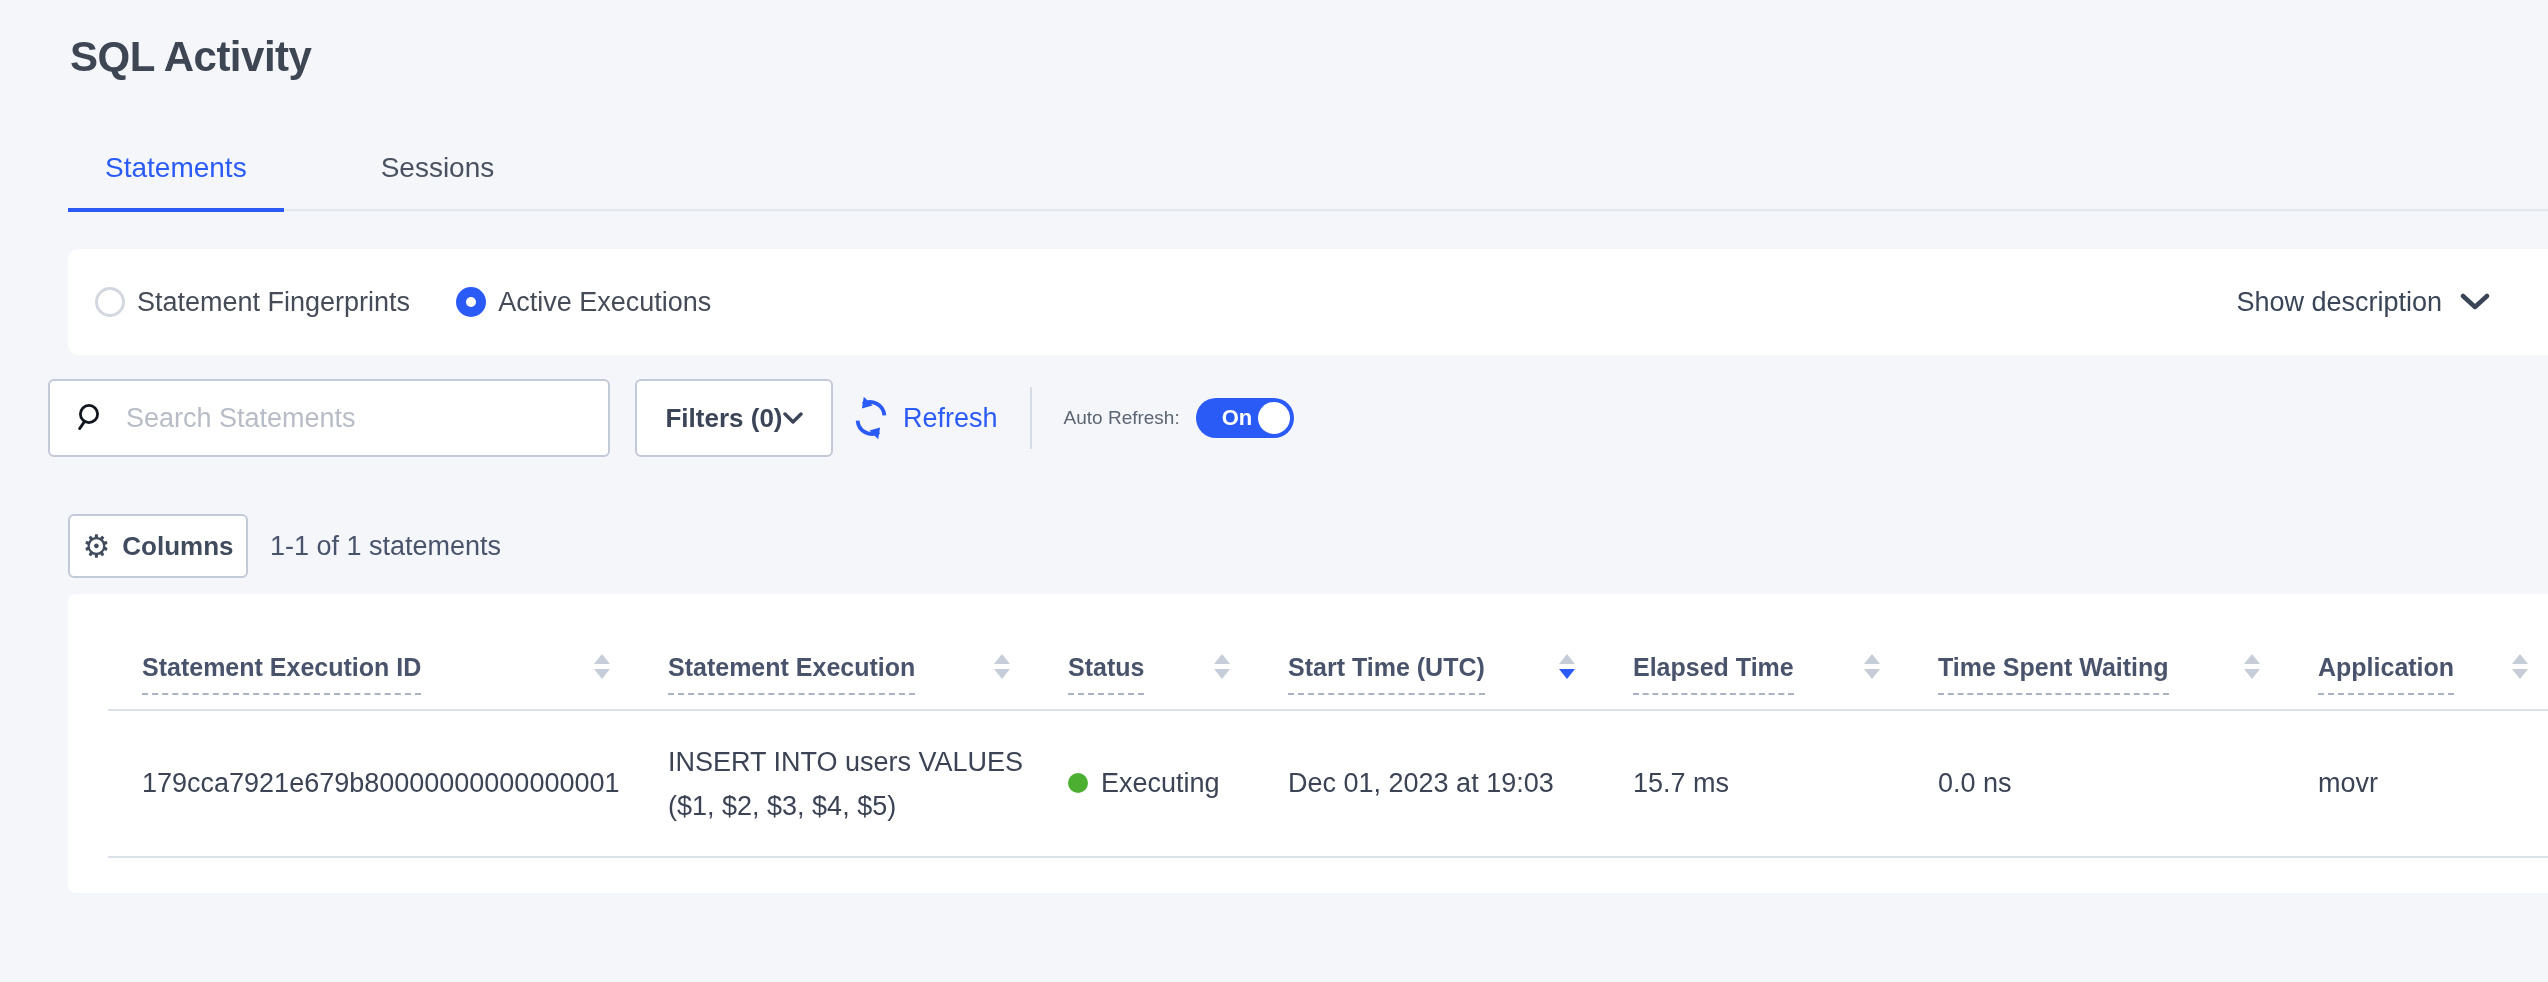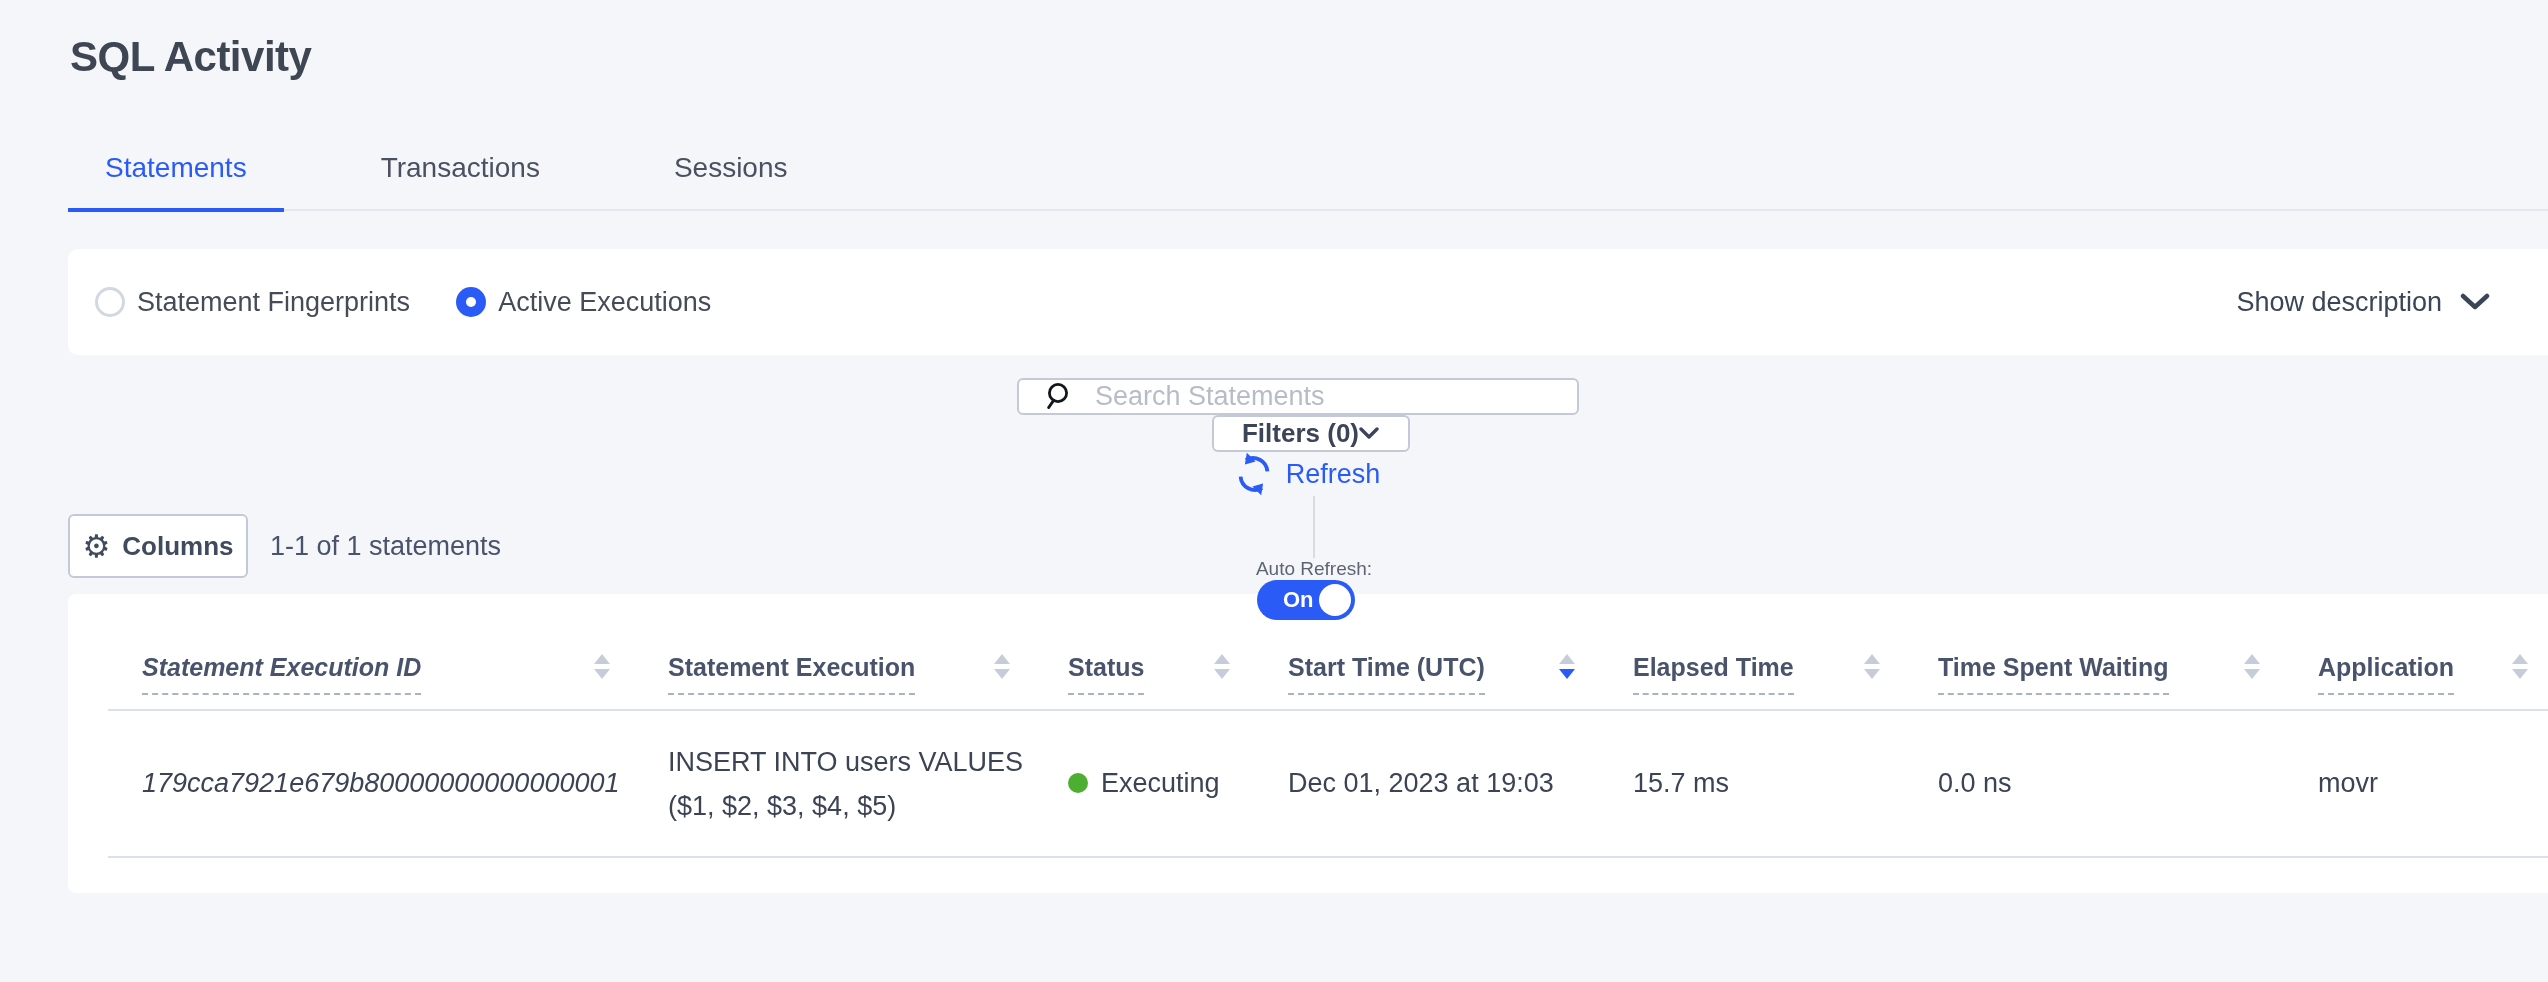--- a/index.html
+++ b/index.html
@@ -68,21 +68,21 @@
     width:10px;height:10px;border-radius:50%;background:#fff;
   }
   .radio-label{margin-left:12px;font-size:27px;color:#454b57;}
   .flex-spacer{flex:1;}
   .show-description{
     display:flex;align-items:center;gap:18px;cursor:pointer;
     font-size:27px;color:#3a4557;
   }
   
   .toolbar{
-    margin:23px 0 0 48px;display:flex;align-items:center;height:80px;flex-direction:column;
+    margin:23px 0 0 48px;display:flex;align-items:center;height:80px;
   }
   .search-box{
     width:562px;height:78px;background:var(--card);
     border:2px solid var(--border);border-radius:6px;
     display:flex;align-items:center;padding-left:24px;
   }
   .search-box input{
     border:none;outline:none;flex:1;margin-left:18px;margin-right:10px;
     font-family:inherit;font-size:27px;color:var(--body);background:transparent;
   }
@@ -125,21 +125,21 @@
   
   .table-card{
     margin:16px 0 0 68px;width:2480px;background:var(--card);
     border-radius:8px 0 0 8px;padding:0 0 35px 40px;
   }
   table{border-collapse:collapse;table-layout:fixed;width:2440px;}
   th{
     height:116px;vertical-align:bottom;padding:0 20px 14px 38px;
     text-align:left;border-bottom:2px solid var(--row-border);
   }
-  th.first,td.first{padding-left:34px;font-style:italic;}
+  th.first,td.first{padding-left:34px;}
   .th-inner{display:flex;align-items:flex-end;justify-content:space-between;}
   .th-label{
     display:inline-block;font-size:25px;font-weight:700;color:var(--slate);
     padding-bottom:11px;border-bottom:2px dashed var(--dash);
     white-space:nowrap;
   }
   .sort-icon{display:flex;flex-direction:column;gap:5px;margin-bottom:16px;cursor:pointer;flex:0 0 auto;}
   .tri-up{width:0;height:0;border-left:8px solid transparent;border-right:8px solid transparent;border-bottom:10px solid var(--sort-gray);}
   .tri-down{width:0;height:0;border-left:8px solid transparent;border-right:8px solid transparent;border-top:10px solid var(--sort-gray);}
   th.sort-desc .tri-down{border-top-color:var(--accent);}
@@ -156,21 +156,20 @@
   .nowrap{white-space:nowrap;}
   svg{display:block;}
 </style>
 </head>
 <body>
 
 <h1 class="page-title">SQL Activity</h1>
 
 <nav class="tabs">
   <div class="tab active">Statements</div>
-  <div class="tab">Transactions</div>
   <div class="tab">Sessions</div>
 </nav>
 
 <section class="radio-card">
   <label class="radio-option">
     <span class="radio-circle"></span>
     <span class="radio-label">Statement Fingerprints</span>
   </label>
   <label class="radio-option selected">
     <span class="radio-circle"></span>

